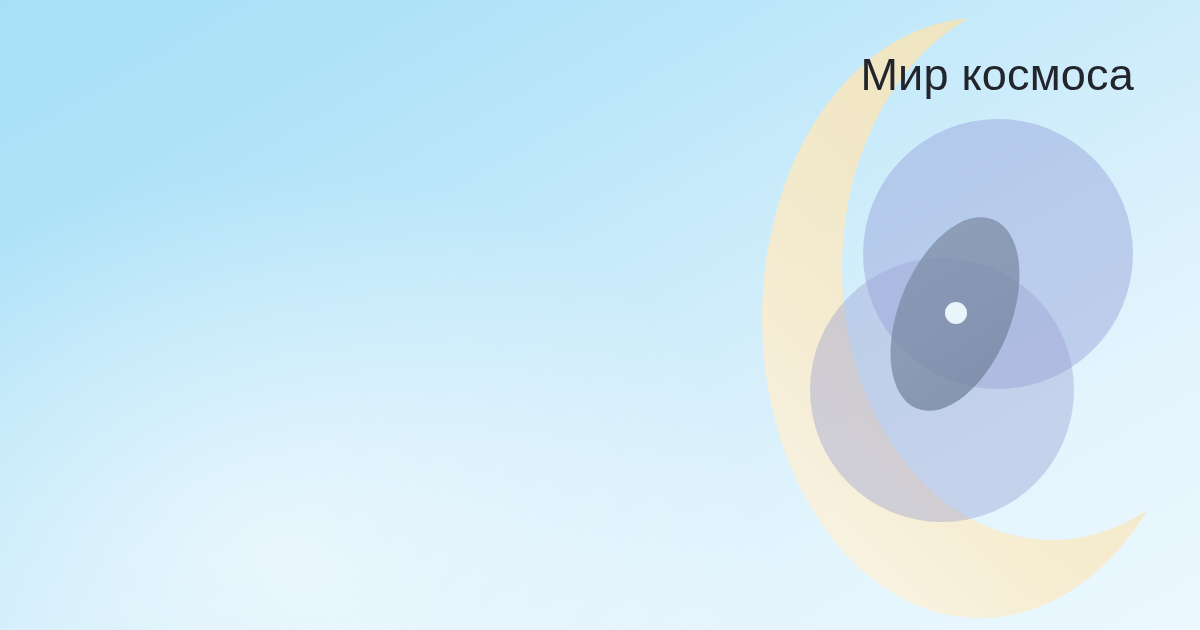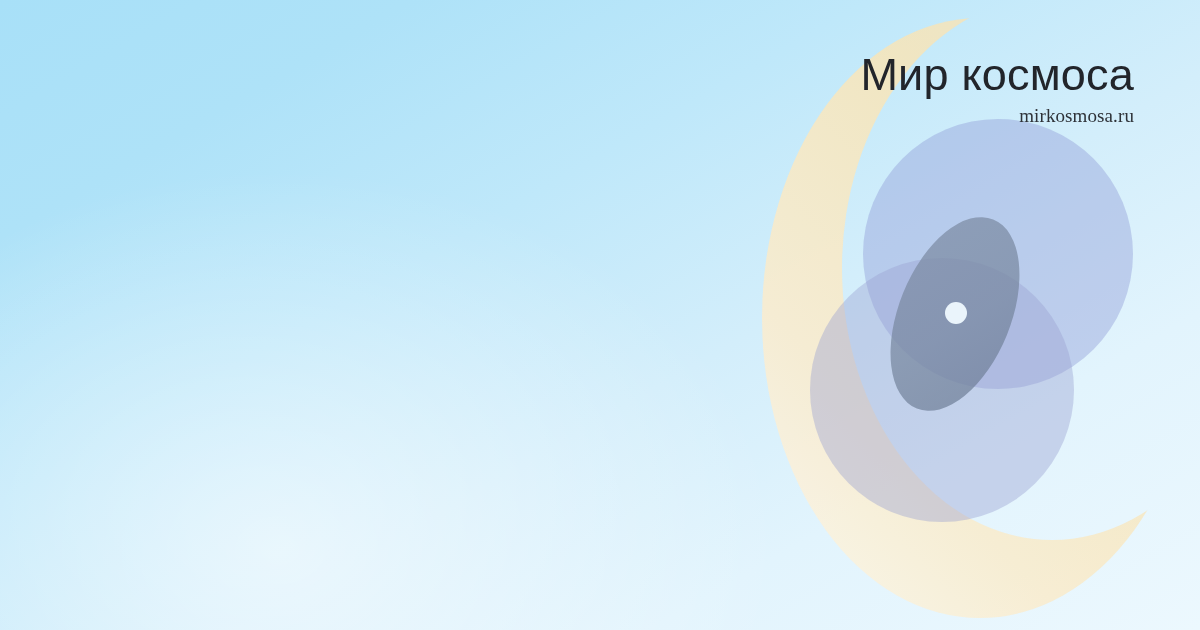--- a/index.html
+++ b/index.html
@@ -54,21 +54,20 @@
     display: block;
     width: 520px;
     height: 630px;
   }
 
   
   #brand {
     position: absolute;
     top: 52px;
     right: 66px;
-    text-align: right;
     line-height: 1;
   }
 
   #brand-title {
     font-family: "Liberation Sans", sans-serif;
     font-size: 45px;
     font-weight: 400;
     letter-spacing: 0.2px;
     color: #22252b;
     white-space: nowrap;
@@ -136,17 +135,16 @@
       <circle cx="262" cy="390" r="132" fill="#9aa2d2" opacity="0.42"></circle>
 
       <ellipse cx="275" cy="314" rx="56" ry="102" transform="rotate(22 275 314)" fill="url(#ellipseGrad)" opacity="0.72"></ellipse>
 
       <circle cx="276" cy="313" r="11" fill="#eaf4fb"></circle>
     </svg>
   </div>
 
   <div id="brand">
     <div id="brand-title">Мир космоса</div>
-    <div id="brand-url">mirkosmosa.ru</div>
   </div>
 
 
 </div>
 
 </body></html>

